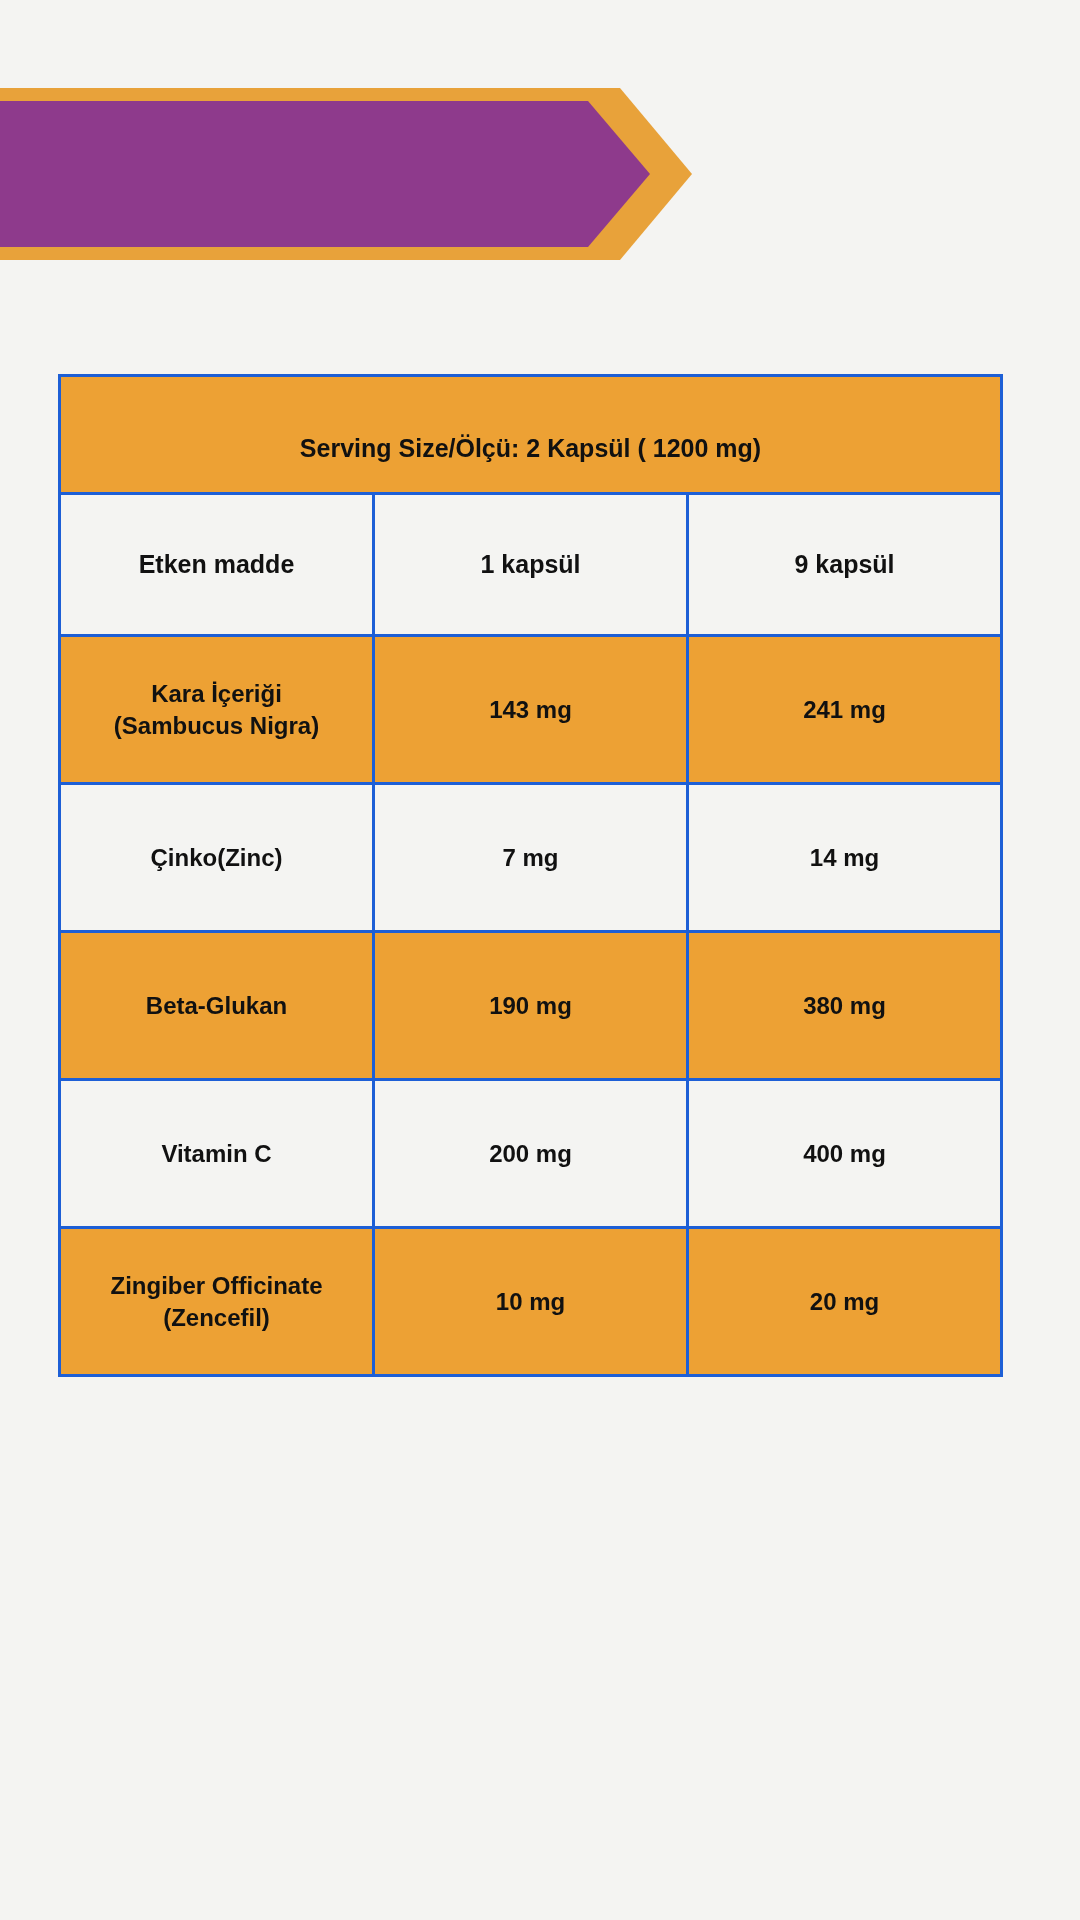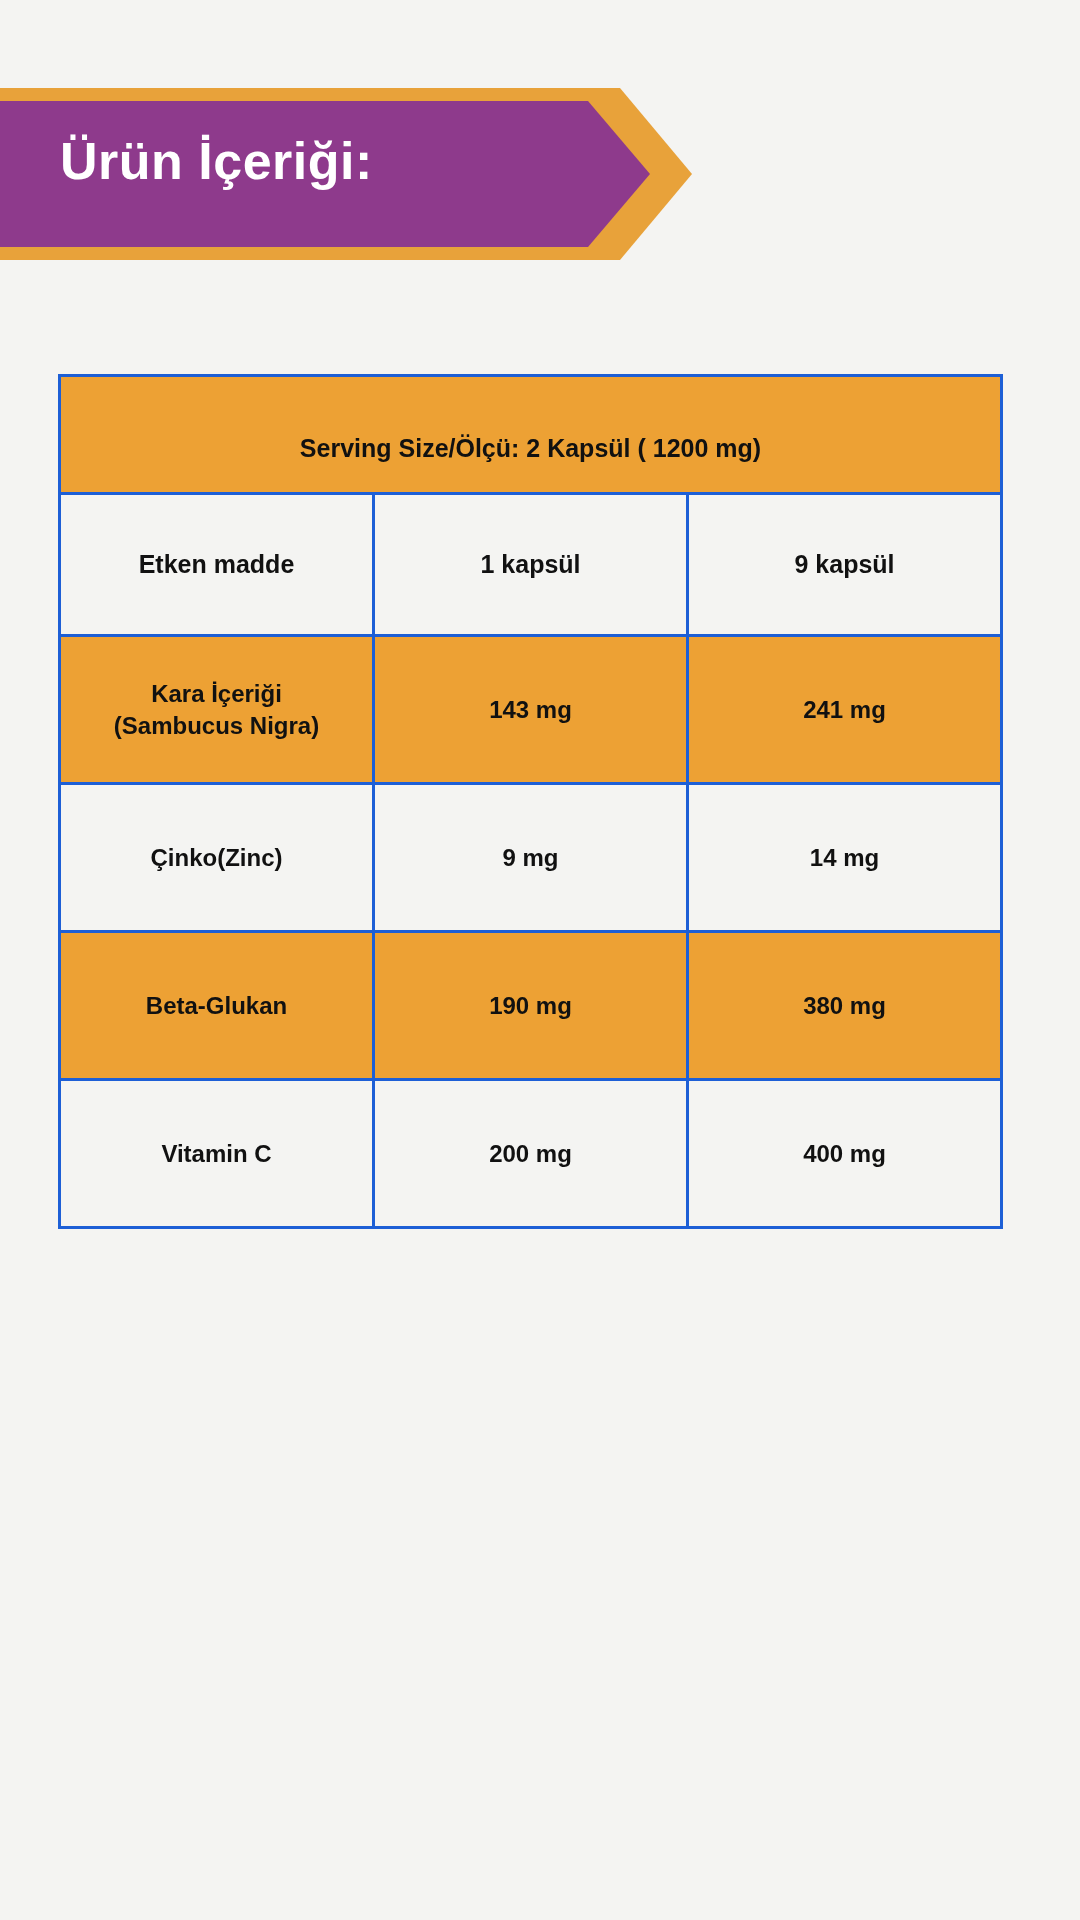--- a/index.html
+++ b/index.html
@@ -98,21 +98,20 @@
   .col-one  { width: 297px; }
   .col-two  { width: 306px; }
   .cell-name { line-height: 1.3; }
 </style>
 </head>
 <body>
 
 <div class="banner-wrap">
   <div class="banner-outer"></div>
   <div class="banner-inner"></div>
-  <div class="banner-title">Ürün İçeriği:</div>
 </div>
 
 <div class="table-wrap">
   <table class="ingredients">
     <tbody>
       <tr class="serving-row">
         <td colspan="3">Serving Size/Ölçü: 2 Kapsül ( 1200 mg)</td>
       </tr>
       <tr class="head-row">
         <td class="col-name">Etken madde</td>
@@ -126,35 +125,43 @@
           <div>(Sambucus Nigra)</div>
         </td>
         <td class="col-one">143 mg</td>
         <td class="col-two">241 mg</td>
       </tr>
 
       <tr class="row-even">
         <td class="col-name cell-name">
           <div>Çinko(Zinc)</div>
         </td>
-        <td class="col-one">9 mg</td>
+        <td class="col-one">7 mg</td>
         <td class="col-two">14 mg</td>
       </tr>
 
       <tr class="row-odd">
         <td class="col-name cell-name">
           <div>Beta-Glukan</div>
         </td>
         <td class="col-one">190 mg</td>
         <td class="col-two">380 mg</td>
       </tr>
 
       <tr class="row-even">
         <td class="col-name cell-name">
           <div>Vitamin C</div>
         </td>
         <td class="col-one">200 mg</td>
         <td class="col-two">400 mg</td>
       </tr>
 
+      <tr class="row-odd">
+        <td class="col-name cell-name">
+          <div>Zingiber Officinate</div>
+          <div>(Zencefil)</div>
+        </td>
+        <td class="col-one">10 mg</td>
+        <td class="col-two">20 mg</td>
+      </tr>
     </tbody>
   </table>
 </div>
 
 </body></html>

